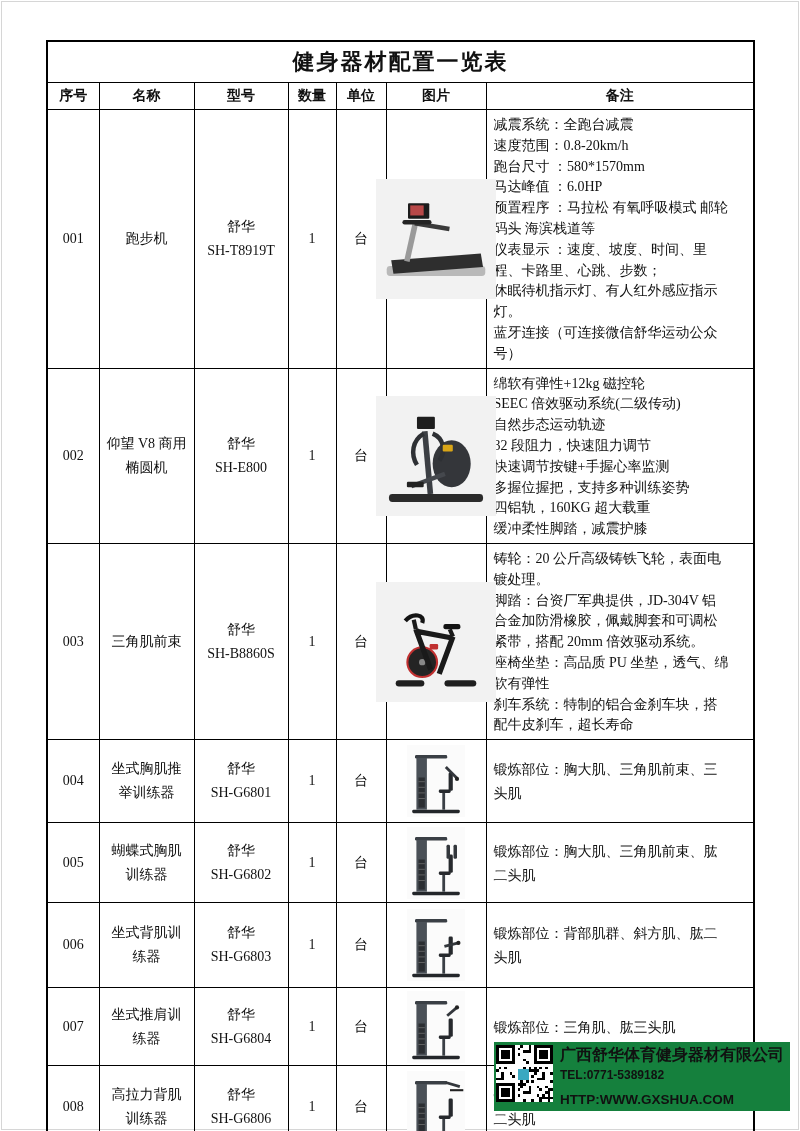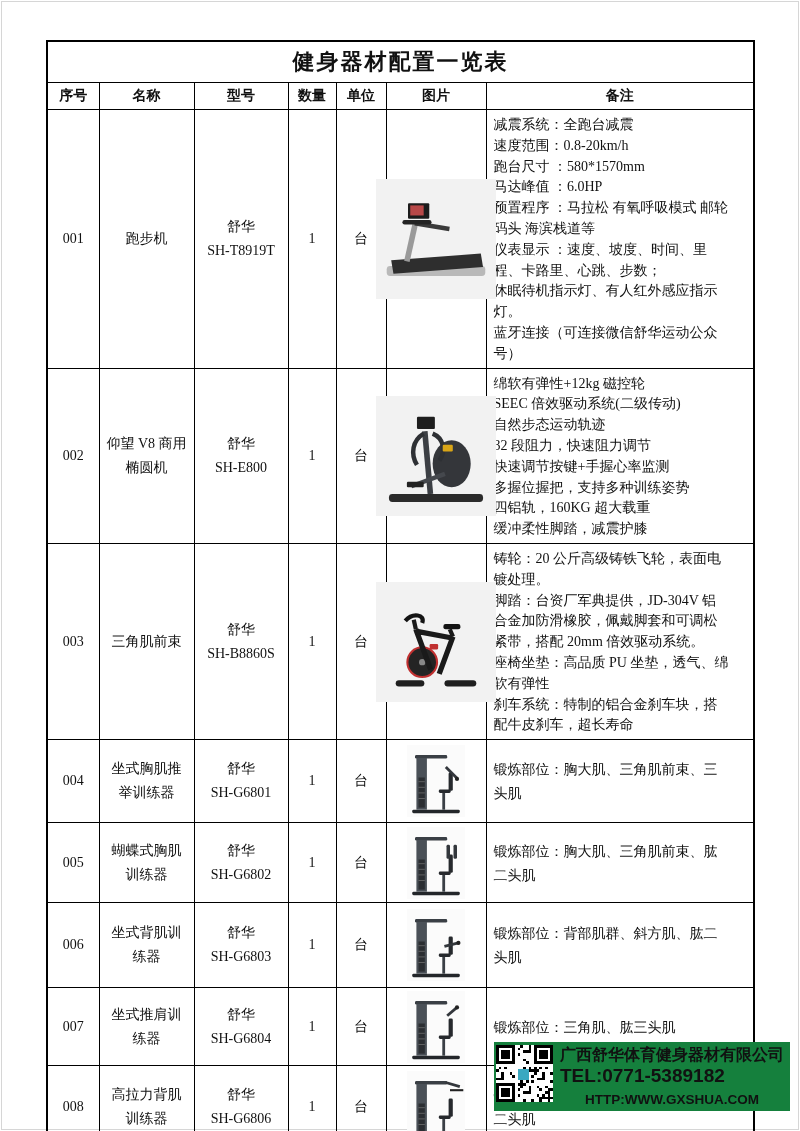--- a/index.html
+++ b/index.html
@@ -39,22 +39,22 @@
   .photo.small { width:58px;  height:72px;  background:#fbfbfb; }
 
   .stamp {
     position:absolute; left:494px; top:1042px; width:292px;
     display:flex; gap:7px; background:#15803d; padding:3px 2px; z-index:5;
     font-family:"Liberation Sans","DejaVu Sans",sans-serif;
   }
   .stamp .qr-box { width:57px; height:57px; flex:0 0 auto; }
   .stamp-lines { white-space:nowrap; }
   .stamp-company { font-size:16px; font-weight:bold; line-height:19px; }
-  .stamp-tel     { font-size:19px; font-weight:bold; line-height:17px; margin-top:3px; }
-  .stamp-web     { font-size:13.5px; font-weight:bold; line-height:17px; margin-top:7px;text-align:center; }
+  .stamp-tel     { font-size:12px; font-weight:bold; line-height:17px; margin-top:3px; }
+  .stamp-web     { font-size:13.5px; font-weight:bold; line-height:17px; margin-top:7px; }
 </style>
 </head>
 <body>
 
 <div class="page-frame"></div>
 
 <table class="main-table">
   <colgroup>
     <col style="width:52px">
       <col style="width:95px">

